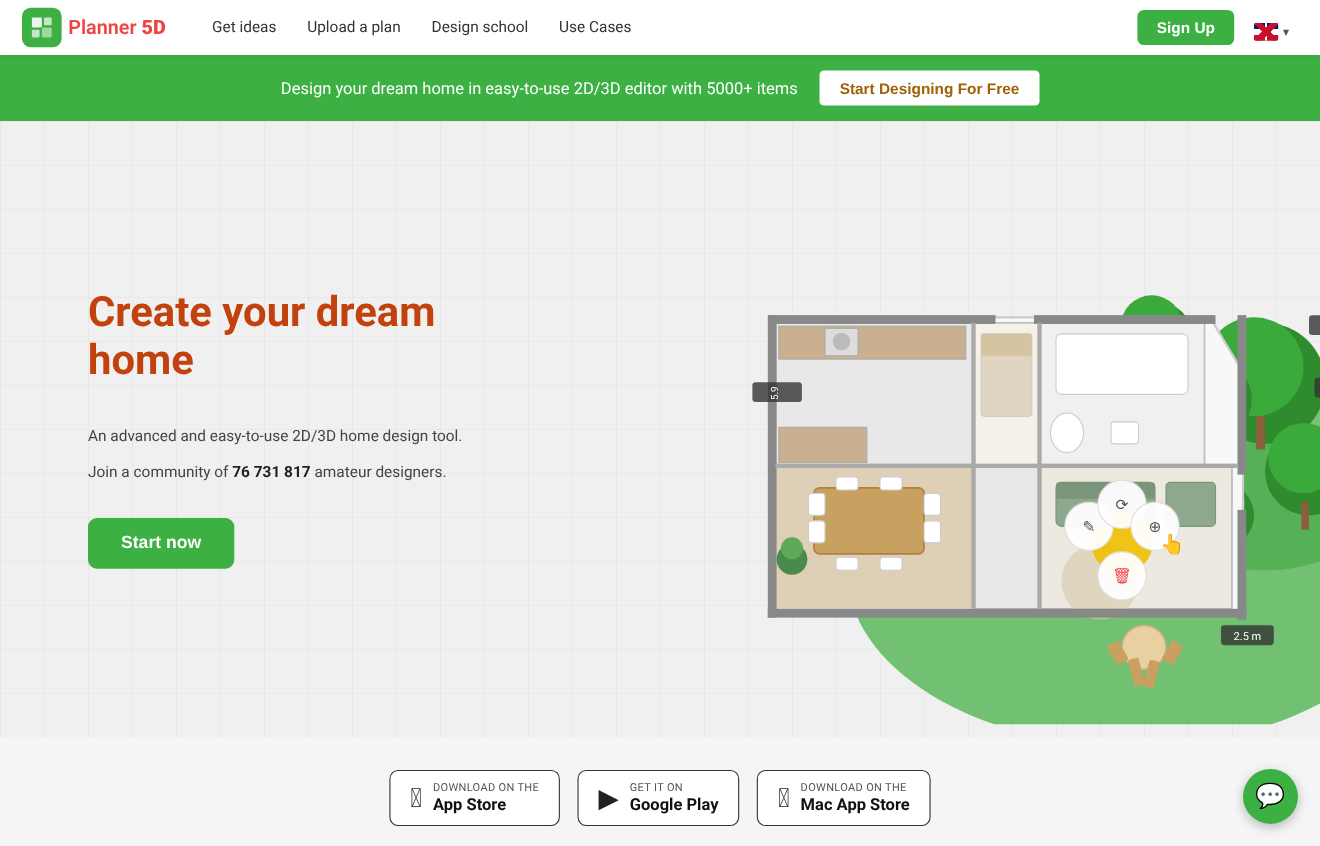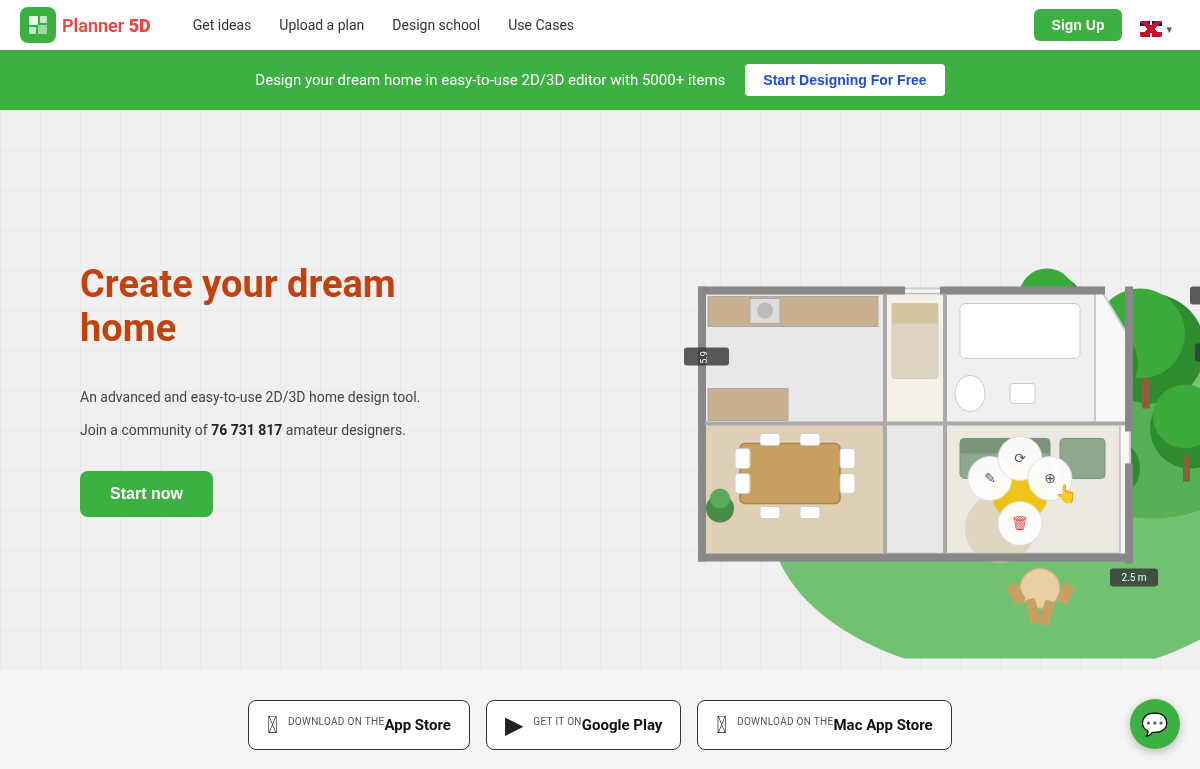--- a/index.html
+++ b/index.html
@@ -117,21 +117,21 @@
       align-items: center;
       justify-content: center;
       gap: 20px;
     }
     .banner-text {
       color: white;
       font-size: 15px;
     }
     .banner-btn {
       background: white;
-      color: #1d4ed8;
+      color: #a16207;
       border: none;
       padding: 8px 18px;
       border-radius: 4px;
       font-size: 14px;
       font-weight: 600;
       cursor: pointer;
       white-space: nowrap;
     }
 
     
@@ -198,21 +198,21 @@
       background: #fff;
       cursor: pointer;
       min-width: 140px;
     }
     .badge-icon {
       font-size: 24px;
       color: #222;
     }
     .badge-texts {
       display: flex;
-      flex-direction: row;
+      flex-direction: column;
     }
     .badge-sub {
       font-size: 10px;
       color: #555;
       text-transform: uppercase;
       letter-spacing: 0.3px;
     }
     .badge-name {
       font-size: 15px;
       font-weight: 700;

